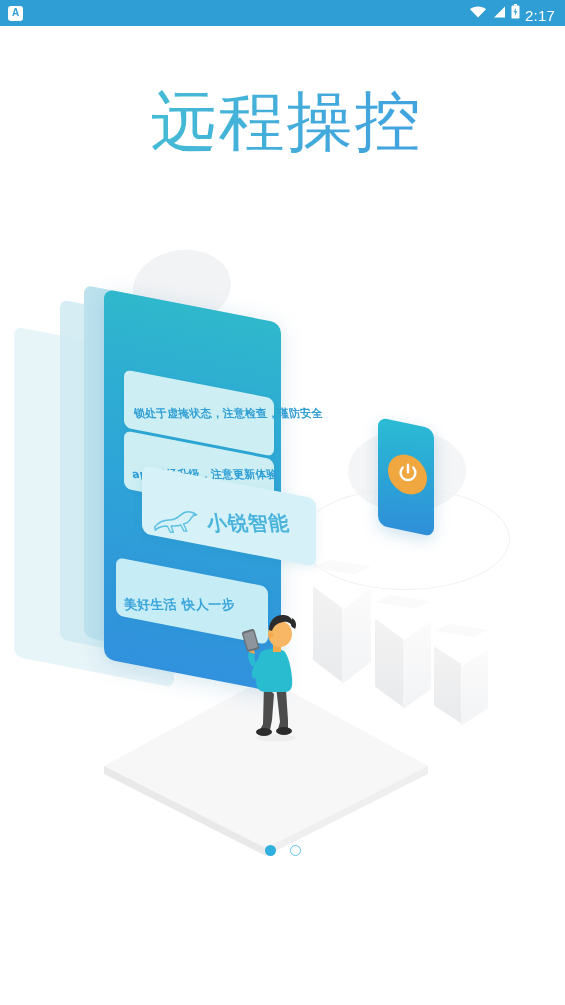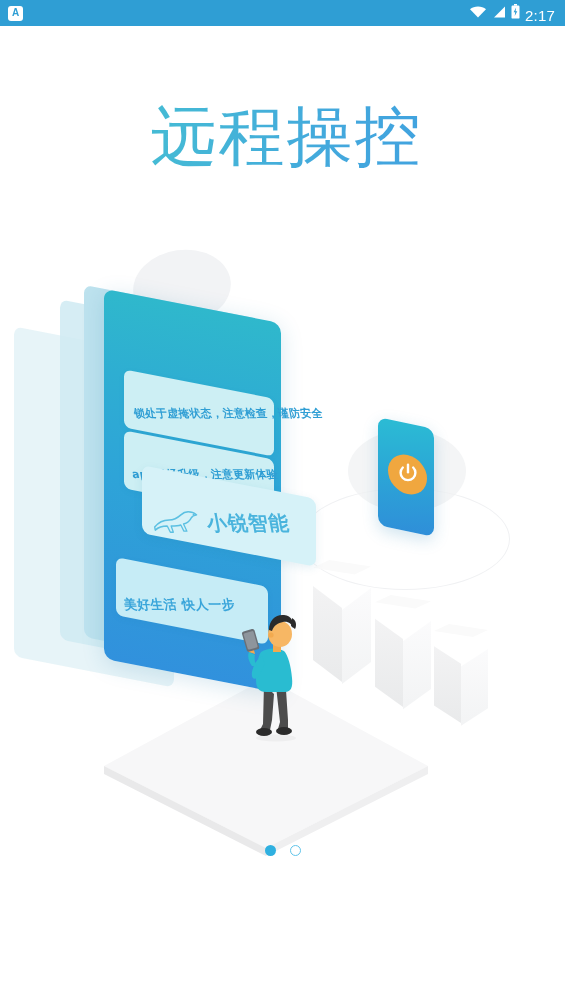--- a/index.html
+++ b/index.html
@@ -23,21 +23,21 @@
     width:15px; height:15px; background:#ffffff; border-radius:3px;
     display:flex; align-items:center; justify-content:center;
     color:#2f9ed4; font-size:10px; font-weight:bold; line-height:1;
   }
   .sb-right{ display:flex; align-items:flex-end; gap:5px; }
   .sb-right .glyph{ display:block; }
   .clock{ color:#fff; font-size:15px; letter-spacing:.2px; line-height:1; }
 
   
   .title{
-    position:absolute; left:0; top:101px; width:565px; text-align:center;
+    position:absolute; left:0; top:86px; width:565px; text-align:center;
     font-size:66px; font-weight:400; letter-spacing:2px; line-height:1.08;
     background:linear-gradient(95deg,#3fc1d2 0%,#45bcd4 25%,#43a8dd 60%,#3d9ae3 100%);
     -webkit-background-clip:text; background-clip:text;
     -webkit-text-fill-color:transparent; color:#44b0d9;
     font-family:"DejaVu Sans","Liberation Sans",sans-serif;
     padding-left:8px;
   }
   .subtitle{
     position:absolute; left:0; top:206px; width:565px; text-align:center;
     font-size:19px; font-weight:bold; color:#4a4a4a; letter-spacing:.5px;

